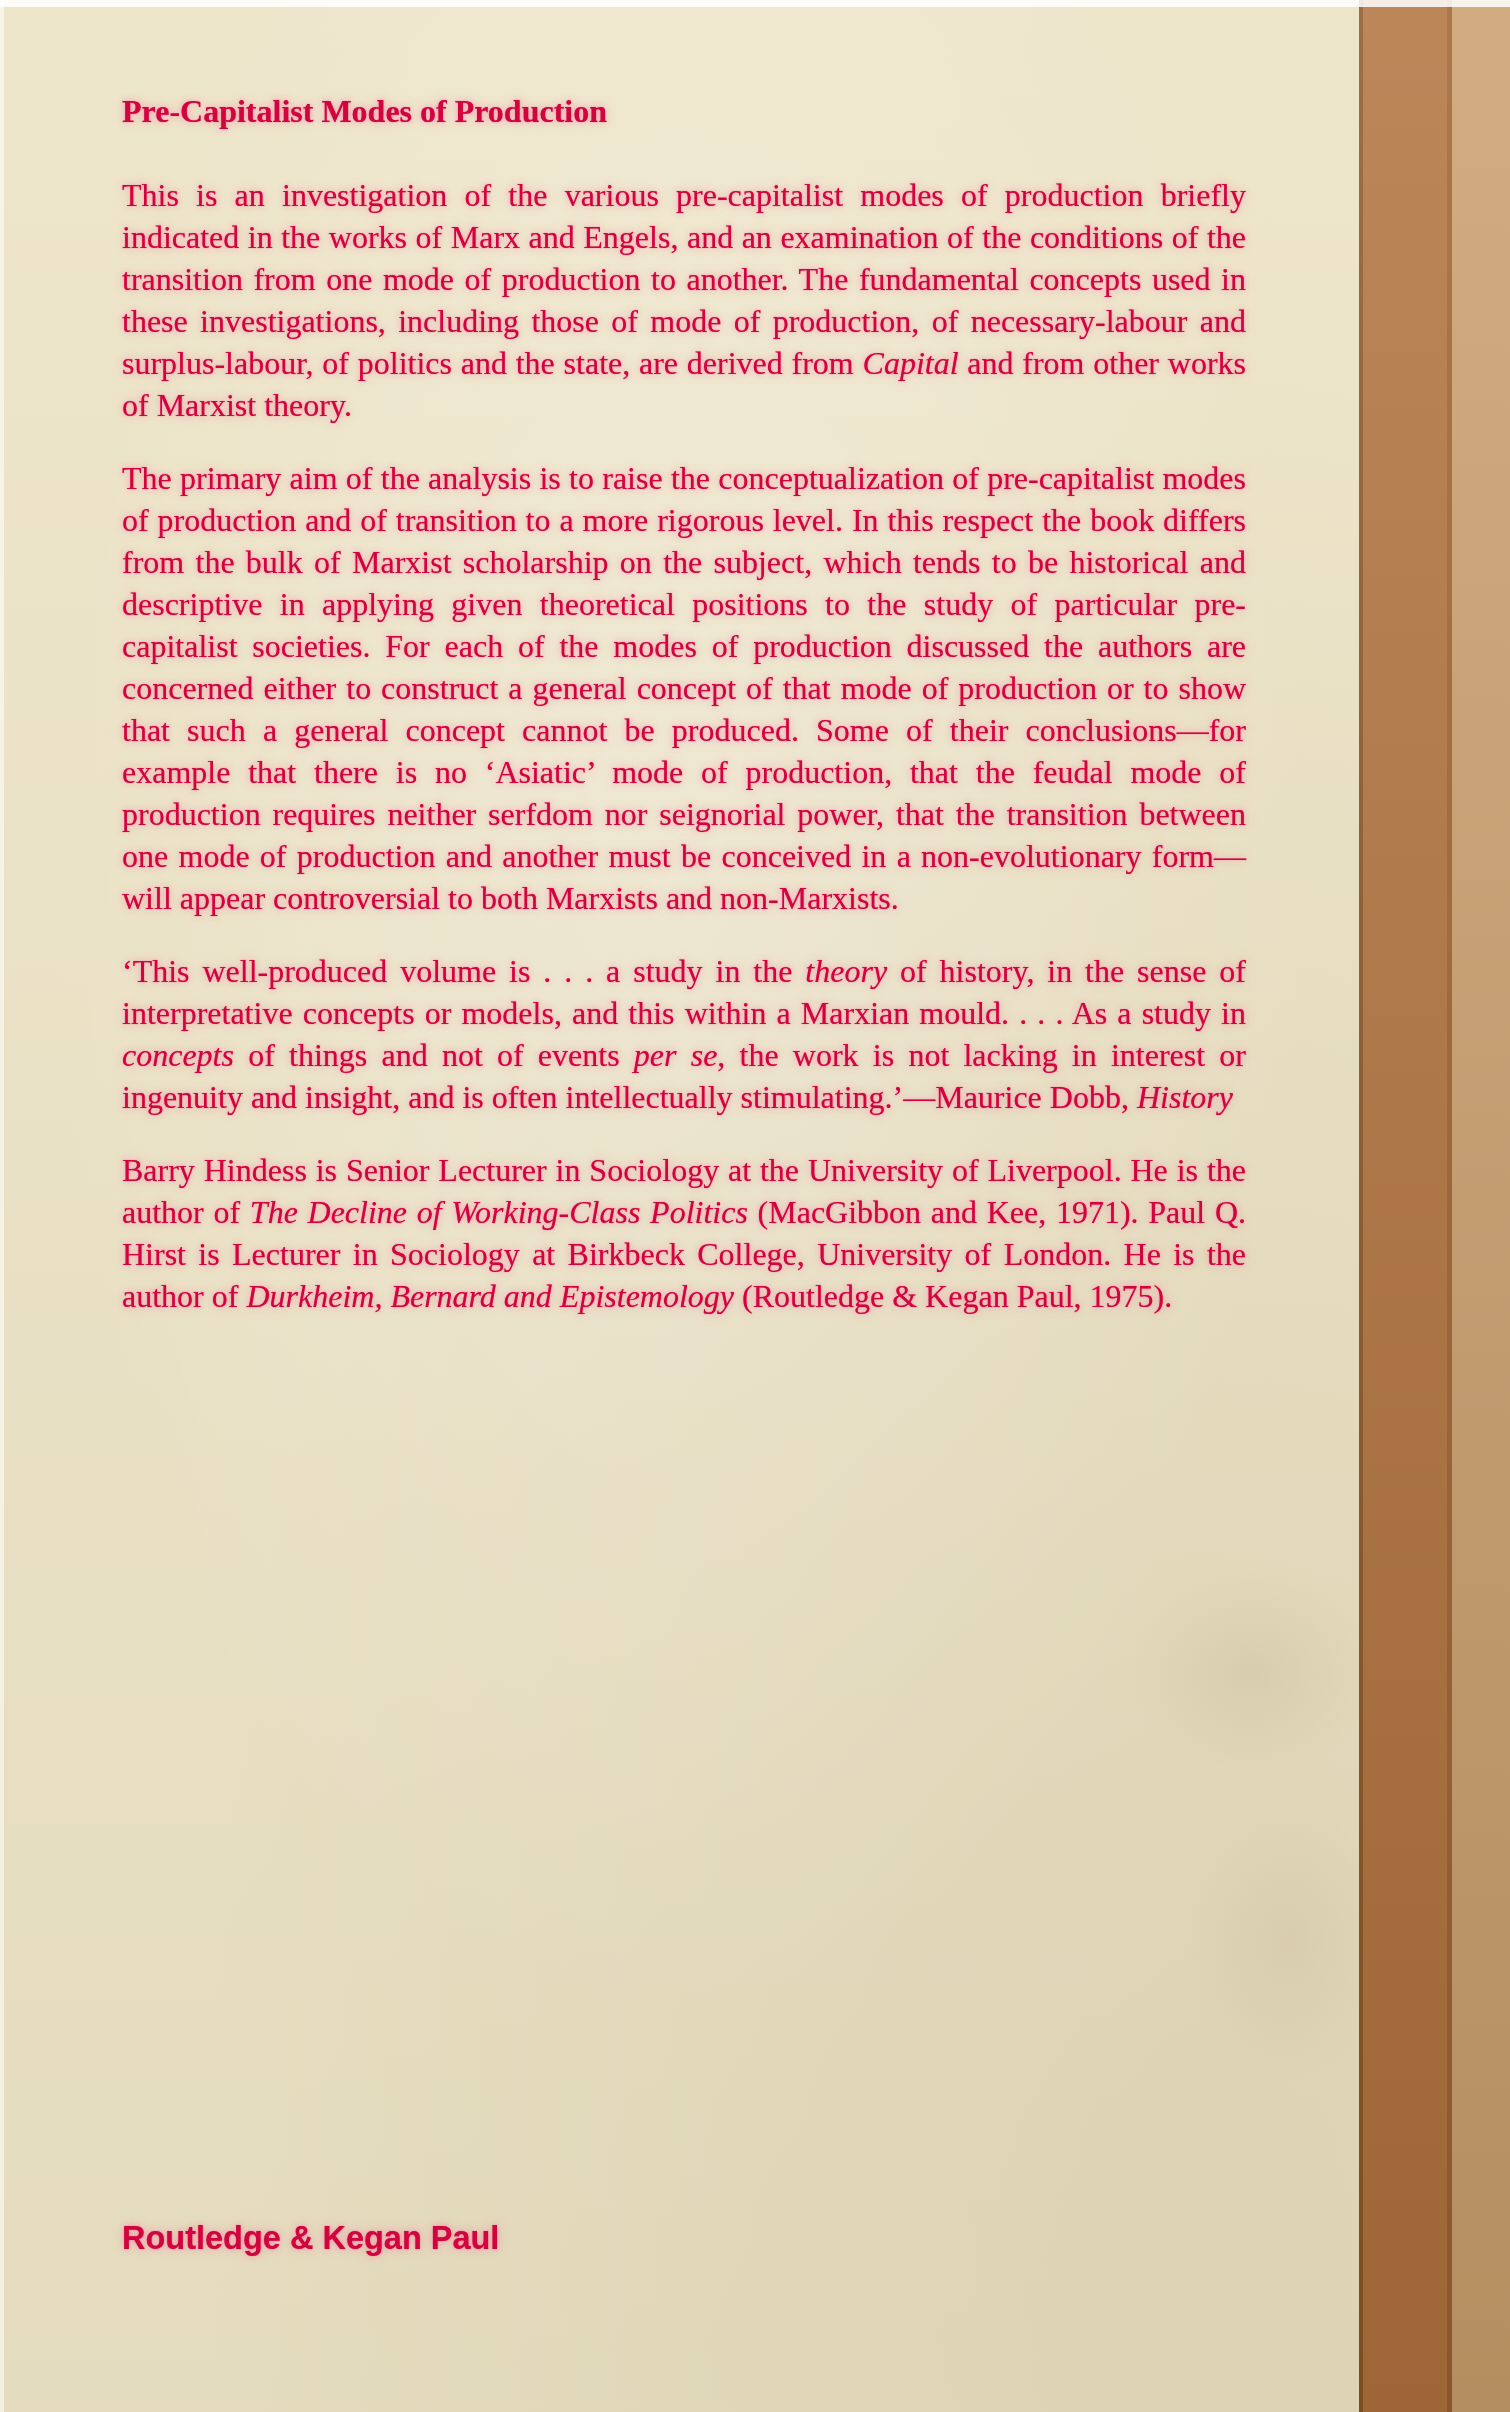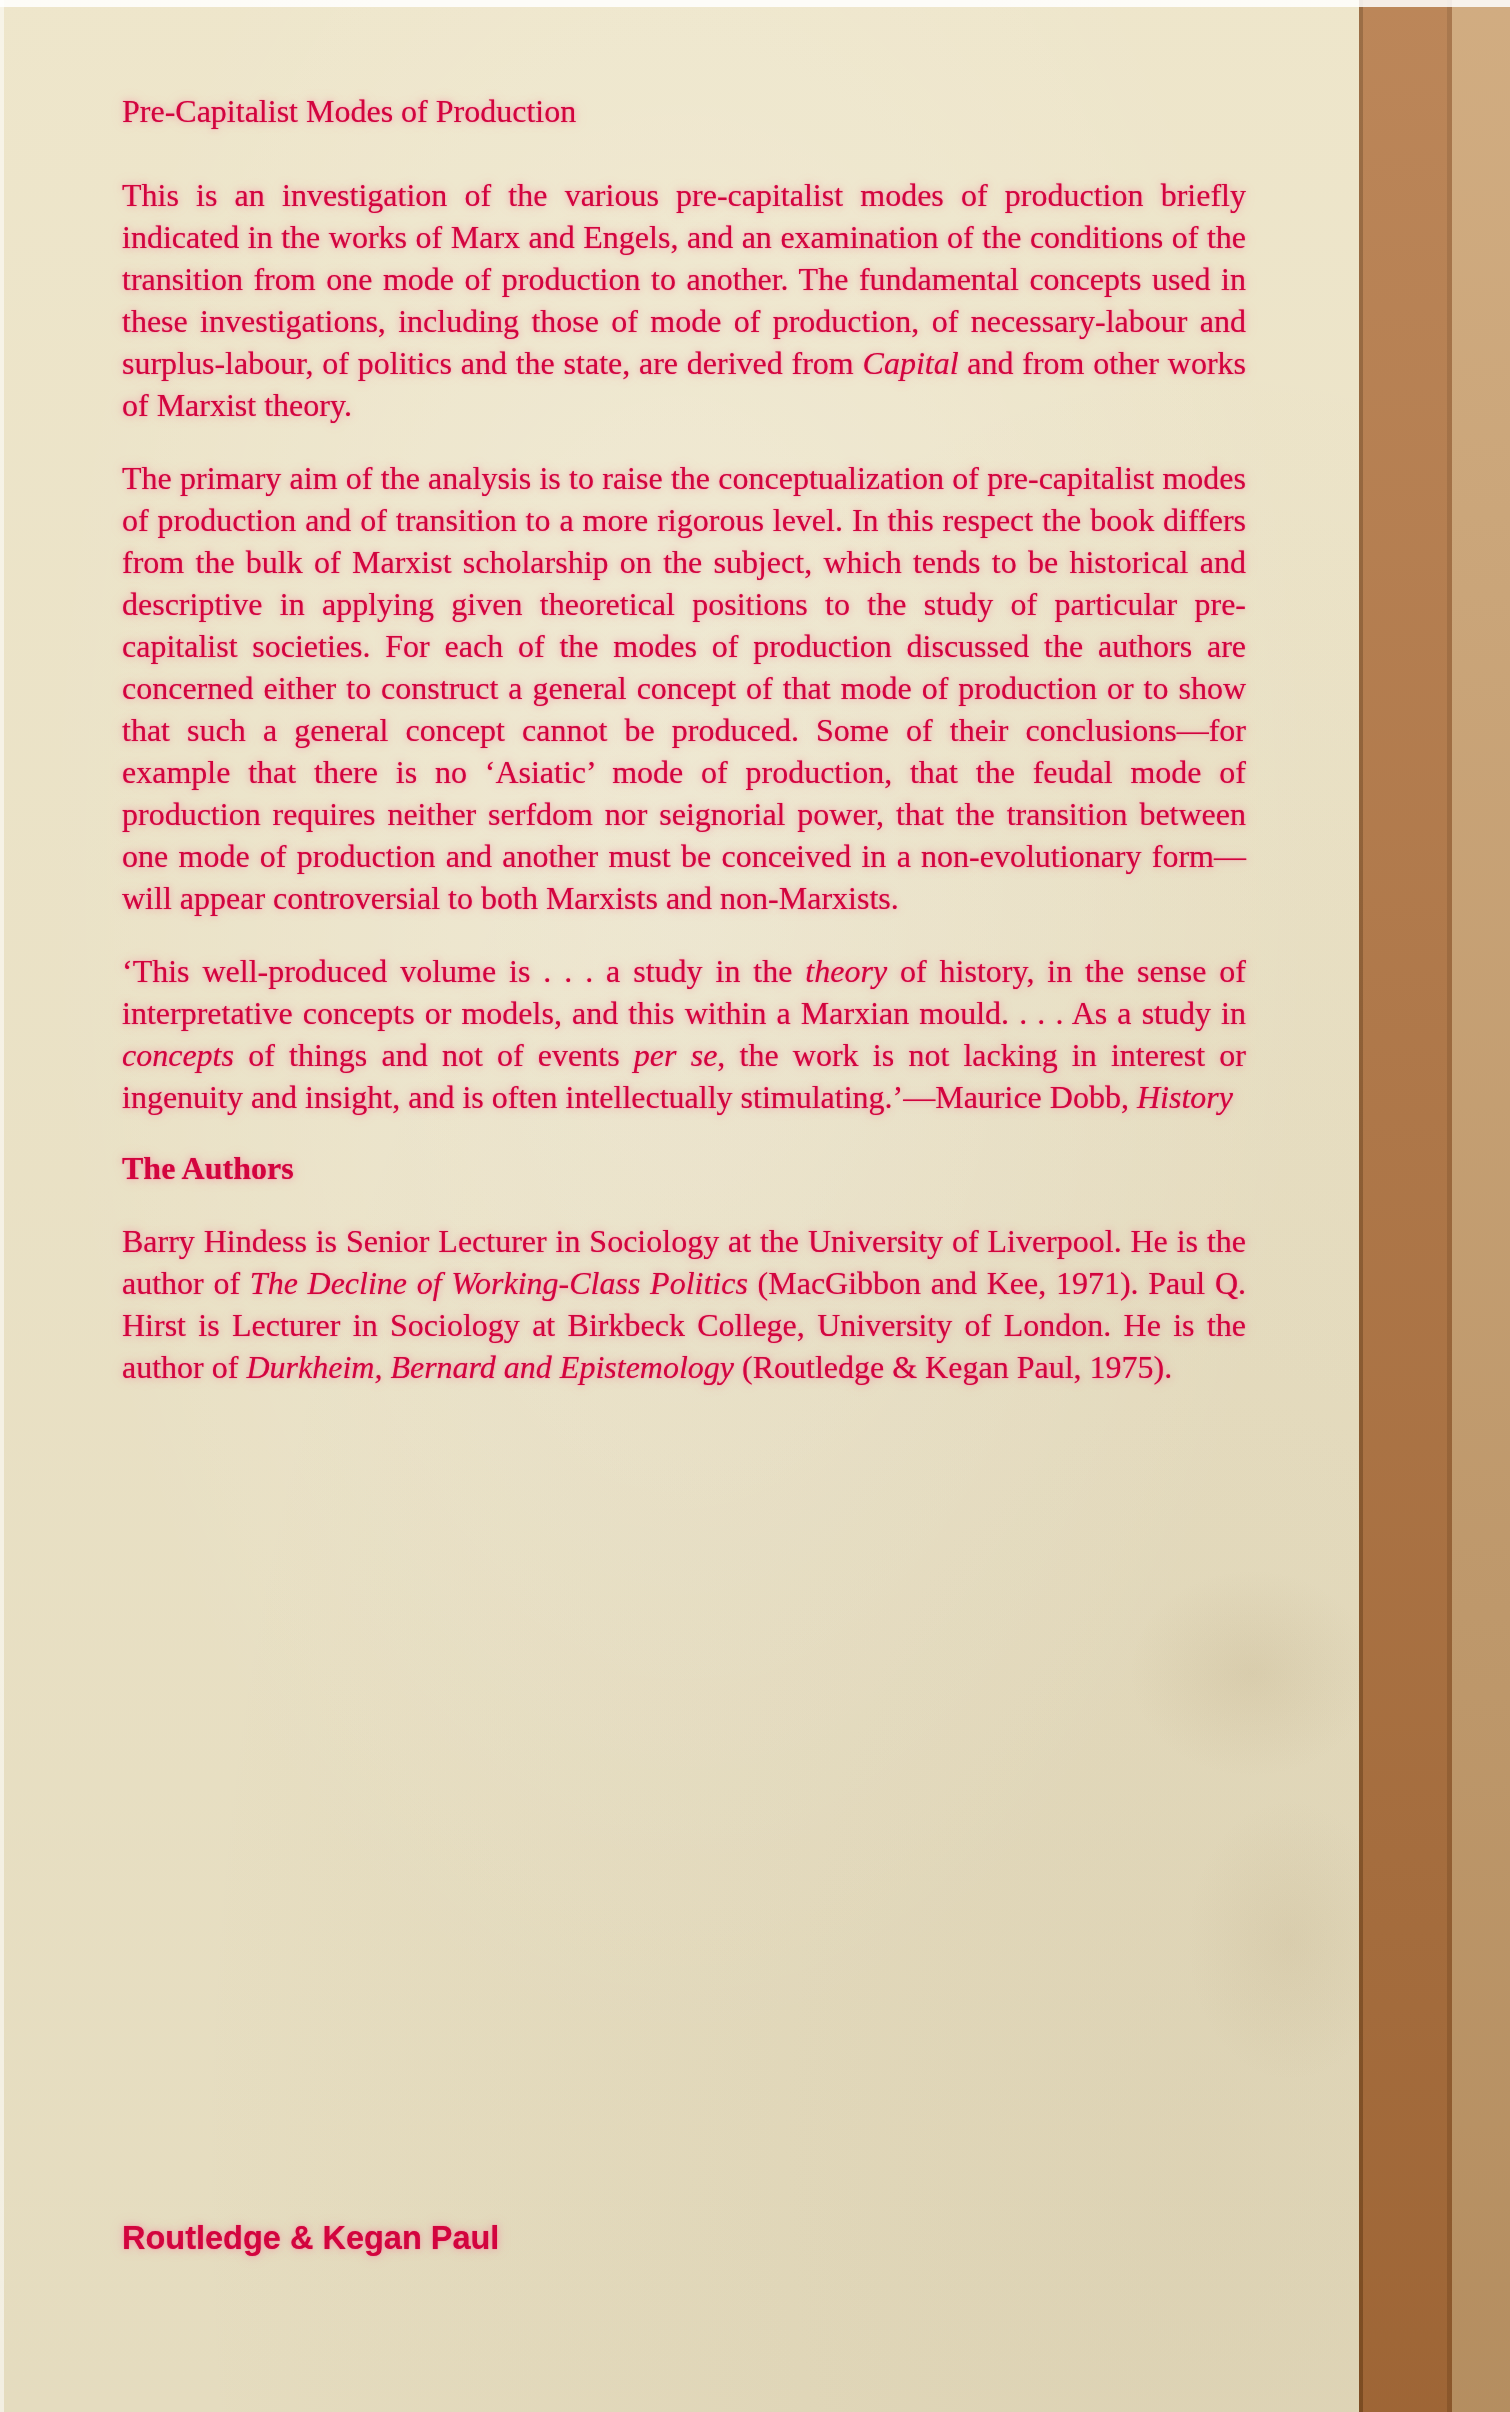--- a/index.html
+++ b/index.html
@@ -80,21 +80,21 @@
     text-align: justify;
     text-shadow:
       0 0 1px rgba(226, 16, 88, 0.65),
       0 0 6.7px rgba(255, 95, 145, 0.45),
       0 0 13.4px rgba(255, 130, 165, 0.28);
   }
 
   h1.title {
     font-size: 32px;
     line-height: 38px;
-    font-weight: normal;
+    font-weight: bold;
     margin: 0 0 44px 0;
     text-align: left;
   }
 
   .content p {
     margin: 0 4px 31px 0;
   }
 
   p.quote { margin-top: 23px; }
 
@@ -137,21 +137,20 @@
 
   <div class="content">
     <h1 class="title">Pre-Capitalist Modes of Production</h1>
 
     <p><span>This is an investigation of the various pre-capitalist modes of production briefly indicated in the works of Marx and Engels, and an examination of the conditions of the transition from one mode of production to another. The fundamental concepts used in these investigations, including those of mode of production, of necessary-labour and surplus-labour, of politics and the state, are derived from </span><em>Capital</em><span> and from other works of Marxist theory.</span></p>
 
     <p><span>The primary aim of the analysis is to raise the conceptualization of pre-capitalist modes of production and of transition to a more rigorous level. In this respect the book differs from the bulk of Marxist scholarship on the subject, which tends to be historical and descriptive in applying given theoretical positions to the study of particular pre-capitalist societies. For each of the modes of production discussed the authors are concerned either to construct a general concept of that mode of production or to show that such a general concept cannot be produced. Some of their conclusions—for example that there is no ‘Asiatic’ mode of production, that the feudal mode of production requires neither serfdom nor seignorial power, that the transition between one mode of production and another must be conceived in a non-evolutionary form—will appear controversial to both Marxists and non-Marxists.</span></p>
 
     <p class="quote"><span>‘This well-produced volume is . . . a study in the </span><em>theory</em><span> of history, in the sense of interpretative concepts or models, and this within a Marxian mould. . . . As a study in </span><em>concepts</em><span> of things and not of events </span><em>per se</em><span>, the work is not lacking in interest or ingenuity and insight, and is often intellectually stimulating.’—Maurice Dobb, </span><em>History</em></p>
 
-    <h2 class="authors-heading">The Authors</h2>
 
     <p><span>Barry Hindess is Senior Lecturer in Sociology at the University of Liverpool. He is the author of </span><em>The Decline of Working-Class Politics</em><span> (MacGibbon and Kee, 1971). Paul Q. Hirst is Lecturer in Sociology at Birkbeck College, University of London. He is the author of </span><em>Durkheim, Bernard and Epistemology</em><span> (Routledge &amp; Kegan Paul, 1975).</span></p>
   </div>
 
   <div class="publisher">Routledge &amp; Kegan Paul</div>
 
 </div>
 
 
 </body></html>

